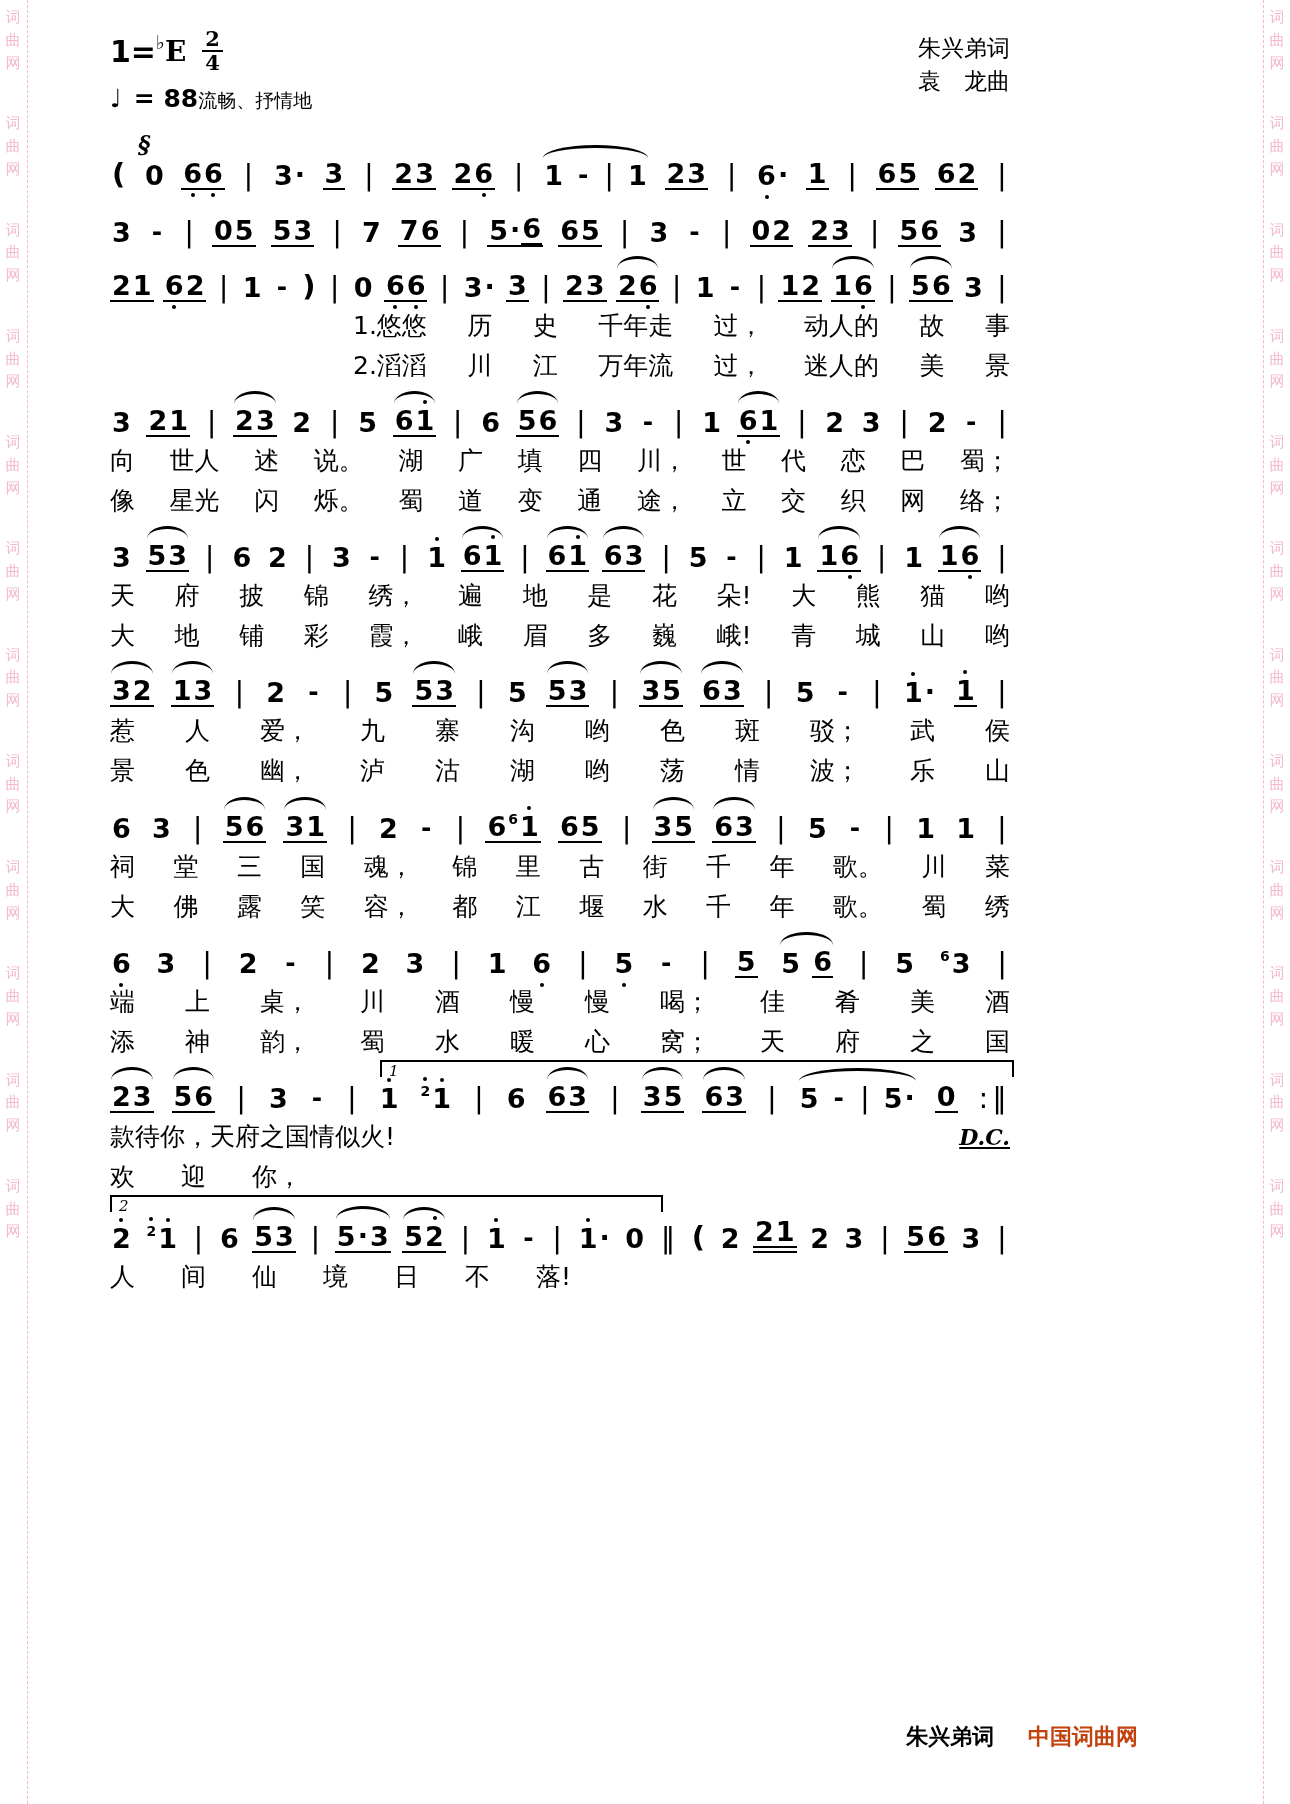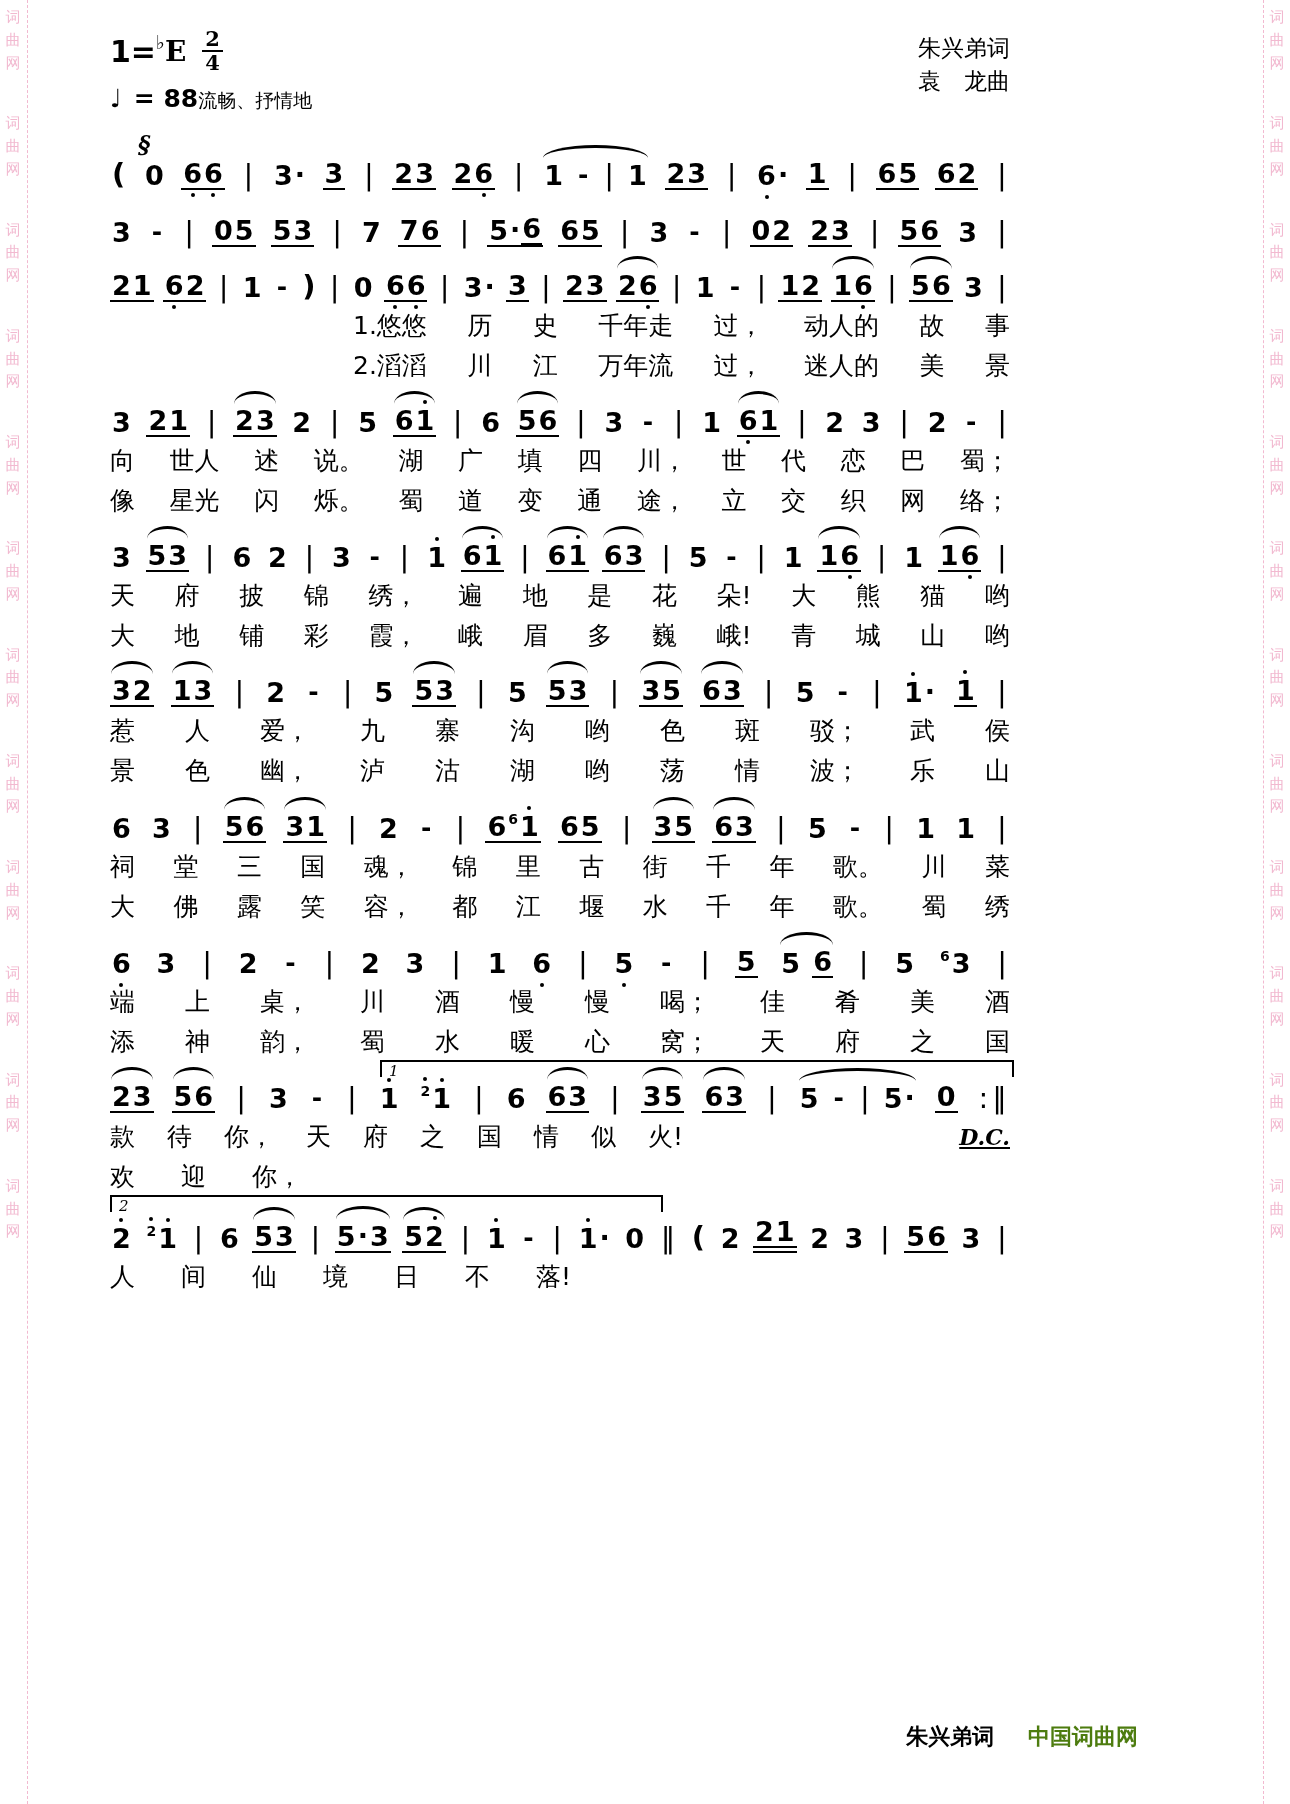--- a/index.html
+++ b/index.html
@@ -54,21 +54,21 @@
   .dotaug{font:bold 27px "DejaVu Sans",sans-serif;line-height:1;padding:2px 1px;}
   .dash{font:bold 25px "DejaVu Sans",sans-serif;line-height:1.1;padding:2px 3px;}
   .bl{font-size:29px;line-height:1;padding:0 2px;font-weight:400;}
   .paren{font:bold 29px "DejaVu Sans",sans-serif;line-height:1;padding:1px 1px;}
   .sp{display:inline-block;width:11px;}
   .segno{position:absolute;top:-9px;left:28px;font:italic bold 24px "DejaVu Serif",serif;}
   .volta{position:absolute;height:15px;border-top:2px solid #000;border-left:2px solid #000;
       border-right:2px solid #000;top:-2px;}
   .volta em{font:italic 15px "DejaVu Serif",serif;position:absolute;left:7px;top:0px;}
   
-  .lyr-row{display:flex;align-items:baseline;font-size:25px;margin:7px 0 2px;gap:32px;}
+  .lyr-row{display:flex;align-items:baseline;font-size:25px;margin:7px 0 2px;}
   .lyr-row.spread{justify-content:space-between;}
   .lyr-row .syll{white-space:pre;}
   .lyr-row .dc{margin-left:auto;font:italic bold 22px "DejaVu Serif",serif;text-decoration:underline;}
   
   .footer{position:absolute;bottom:52px;right:152px;font:bold 22px "DejaVu Sans",sans-serif;}
   .footer .brand{margin-left:26px;}
 </style>
 </head>
 <body>
 
@@ -663,14 +663,14 @@
           <span class="syll">日</span>
           <span class="syll">不</span>
           <span class="syll">落!</span>
         </div>
       </div>
     </div>
 </div>
 
 <div class="footer">
   <span>朱兴弟词</span>
-  <span class="brand" id="brand" style="color: #4d7c0f; margin-top: 47px;">中国词曲网</span>
+  <span class="brand" id="brand" style="color: #c2410c; margin-top: 47px;">中国词曲网</span>
 </div>
 
 </body></html>

